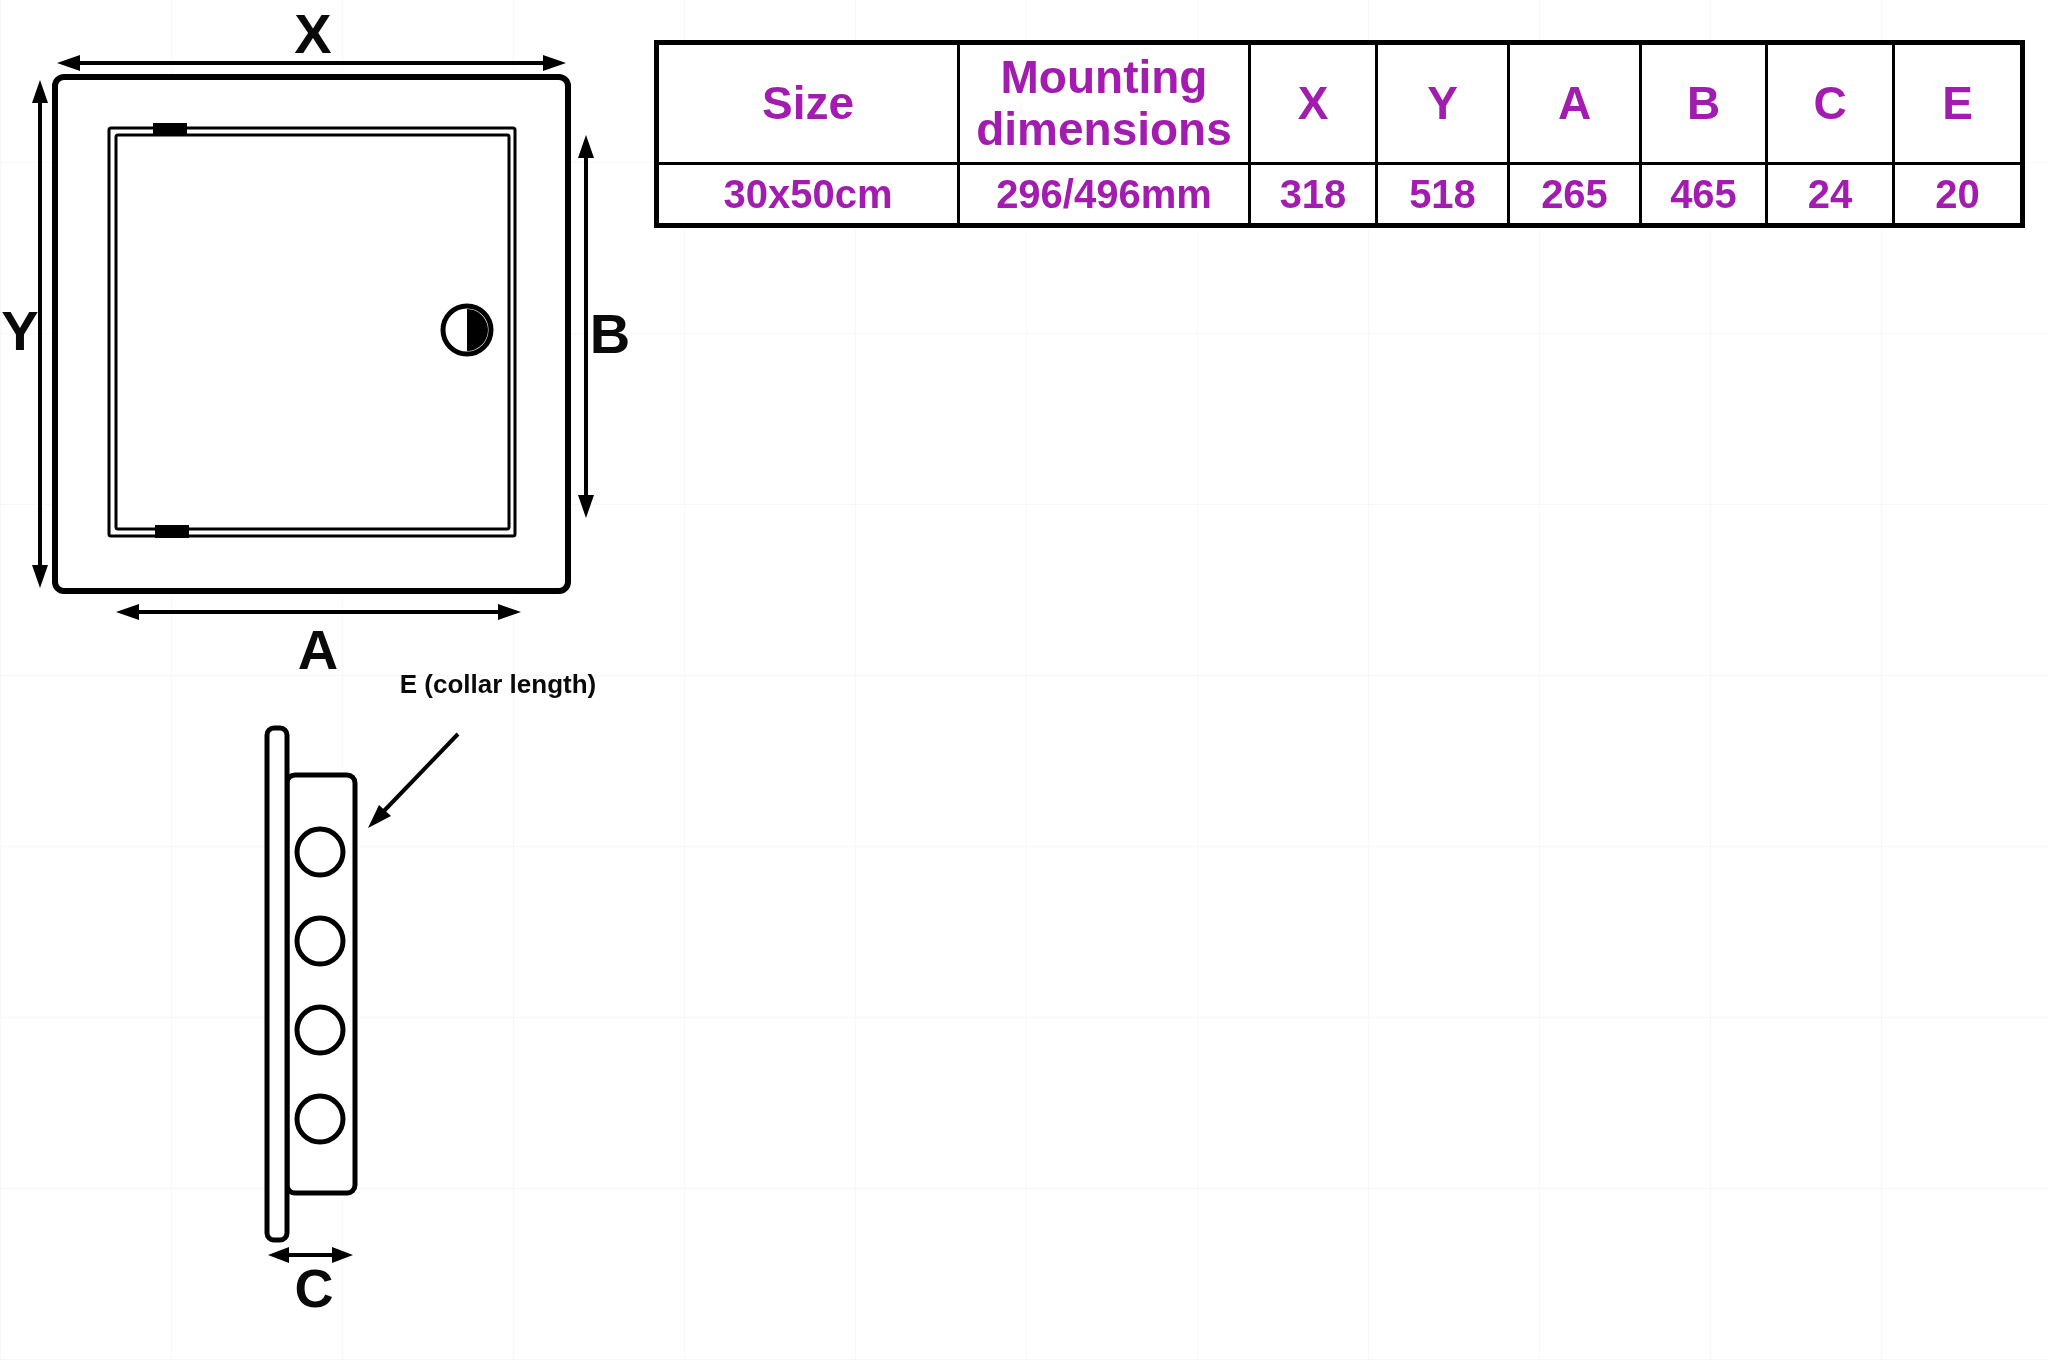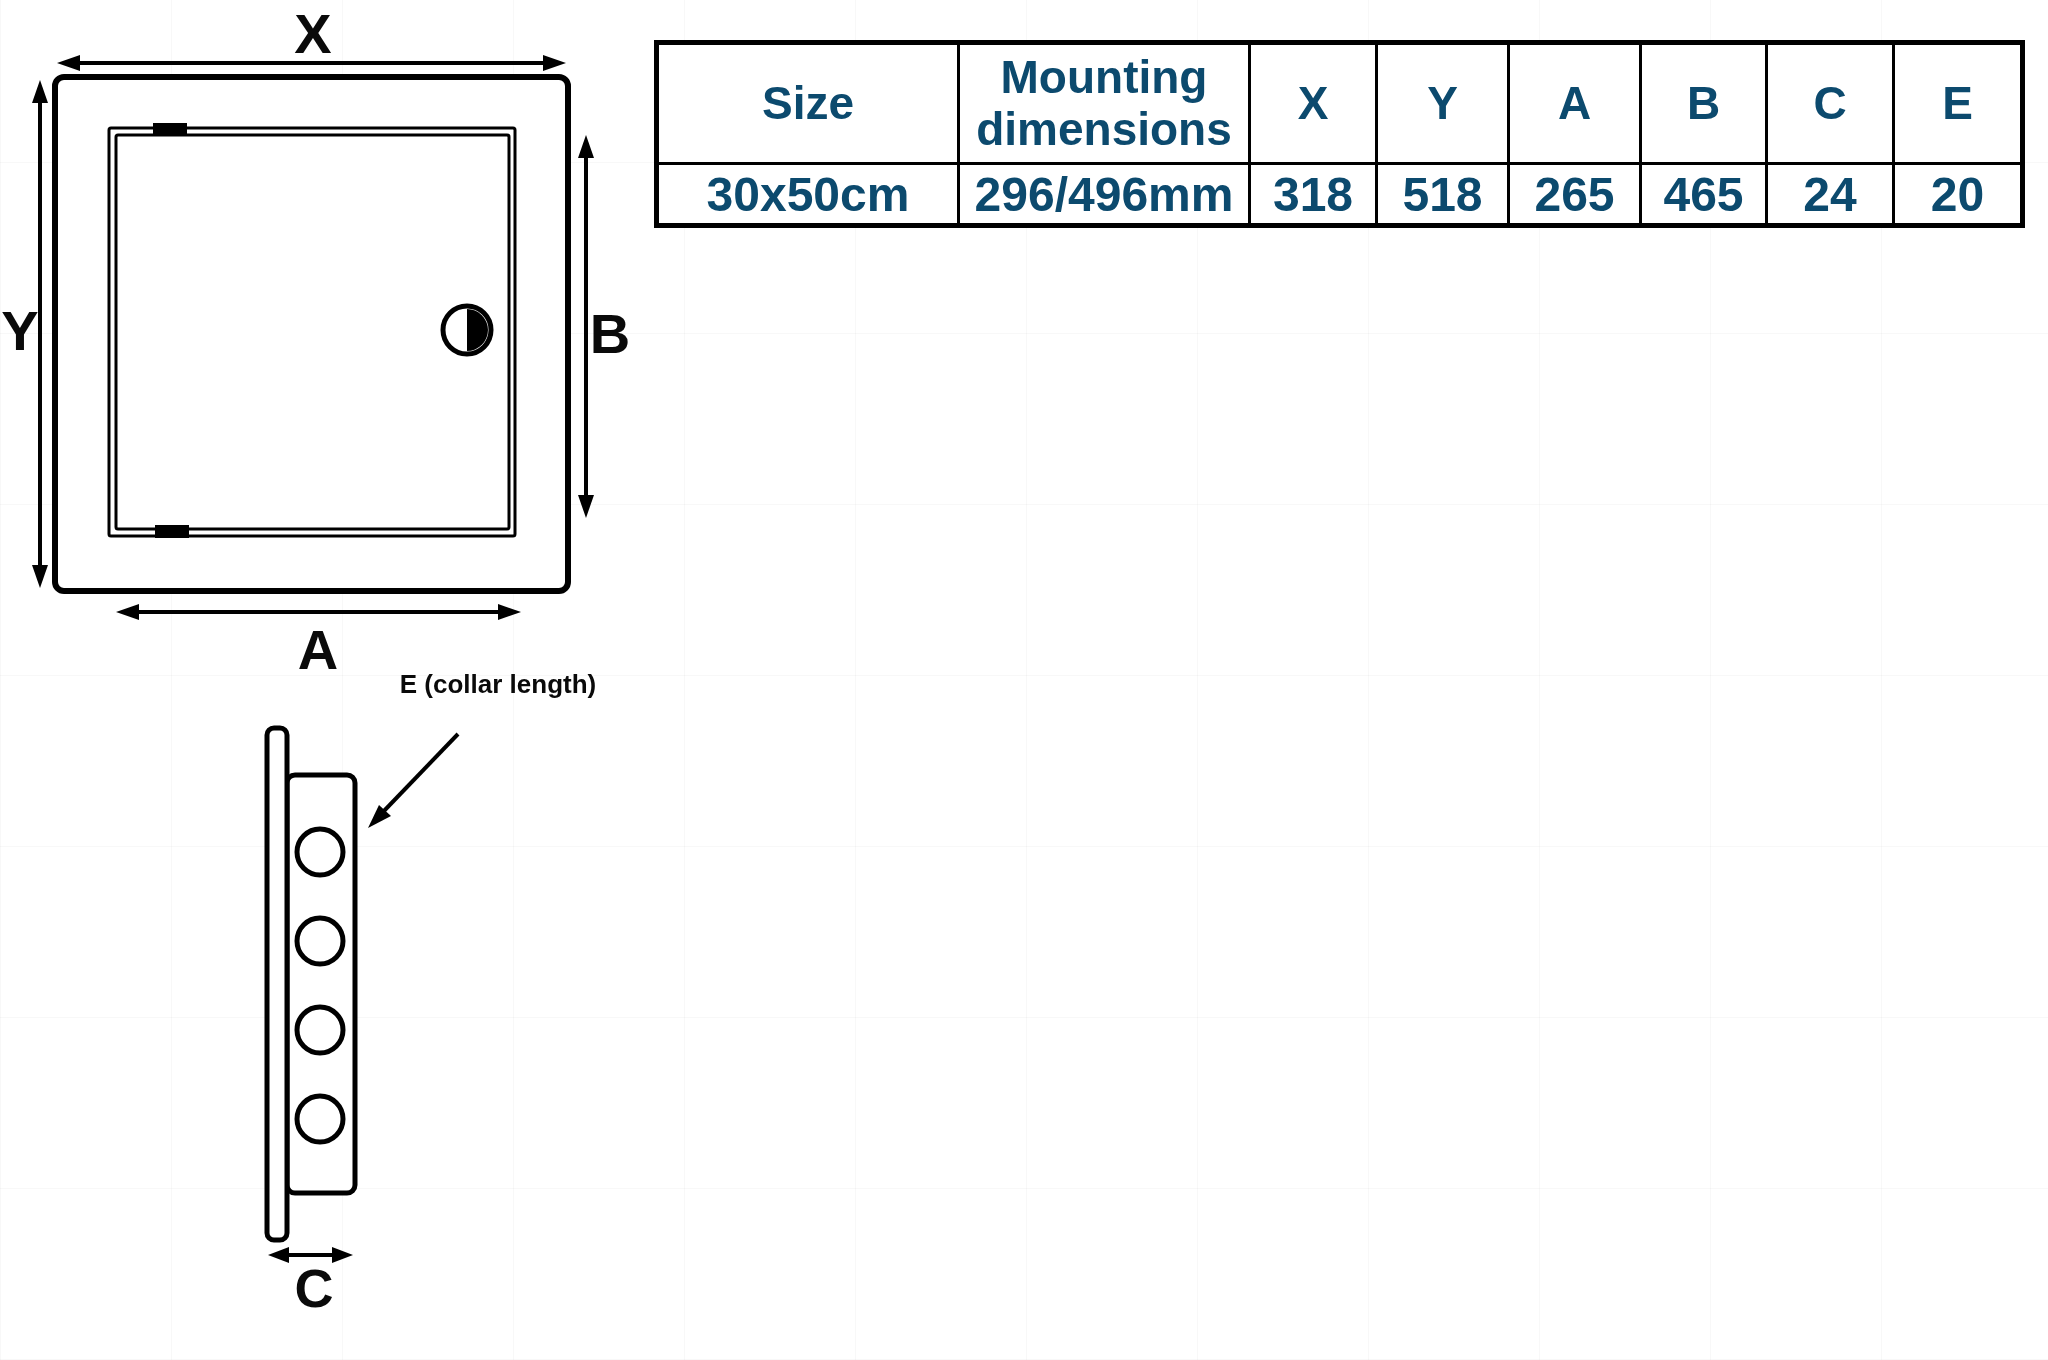--- a/index.html
+++ b/index.html
@@ -51,30 +51,30 @@
     background: #fff;
     border: 5px solid #000;
   }
   .spec-table th, .spec-table td {
     border: 3px solid #000;
     text-align: center;
     vertical-align: middle;
     font-weight: bold;
     padding: 0;
     background: #fff;
-    color: #0c4a6e;
+    color: #a21caf;
   }
   .spec-table th {
     height: 117px;
     font-size: 46px;
     line-height: 1.12;
   }
   .spec-table td {
     height: 58px;
-    font-size: 48px;
+    font-size: 40px;
   }
 </style>
 </head>
 <body>
 
 <svg class="drawing-svg" width="2048" height="1360" viewBox="0 0 2048 1360" fill="none" stroke="#000" xmlns="http://www.w3.org/2000/svg">
 
   <g>
 
     <rect x="55" y="77" width="513" height="514" rx="9" stroke-width="6" fill="#ffffff"></rect>

